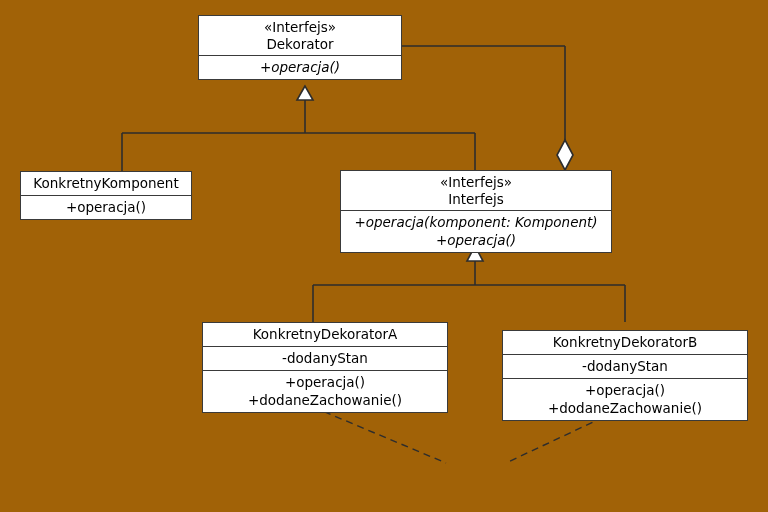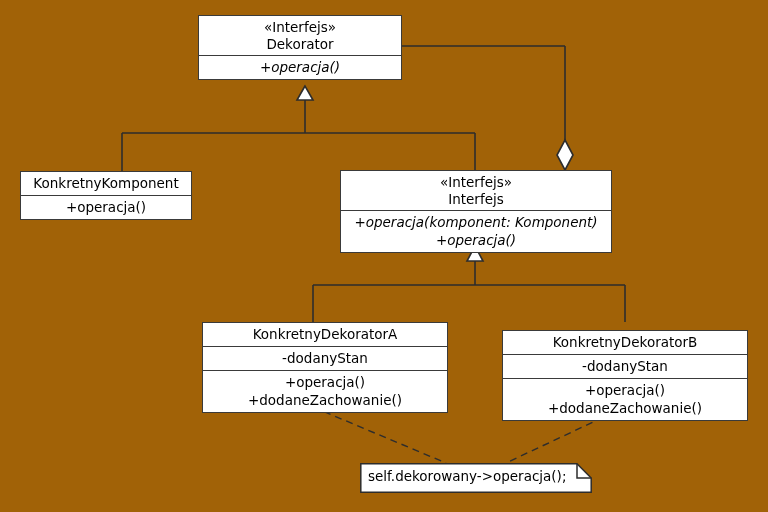--- a/index.html
+++ b/index.html
@@ -183,21 +183,14 @@
     </div>
     <div class="compartment">
       <div class="member">-dodanyStan</div>
     </div>
     <div class="compartment">
       <div class="member">+operacja()</div>
       <div class="member">+dodaneZachowanie()</div>
     </div>
   </div>
 
-  <div id="note">
-    <svg width="232" height="30" viewBox="0 0 232 30" xmlns="http://www.w3.org/2000/svg">
-      <path d="M0.8,0.8 L217,0.8 L231.2,15 L231.2,29.2 L0.8,29.2 Z" fill="#ffffff" stroke="#2d2d2d" stroke-width="1.5"></path>
-      <path d="M217,0.8 L217,15 L231.2,15" fill="none" stroke="#2d2d2d" stroke-width="1.5"></path>
-    </svg>
-    <span class="note-text">self.dekorowany-&gt;operacja();</span>
-  </div>
 
 </div>
 
 </body></html>

